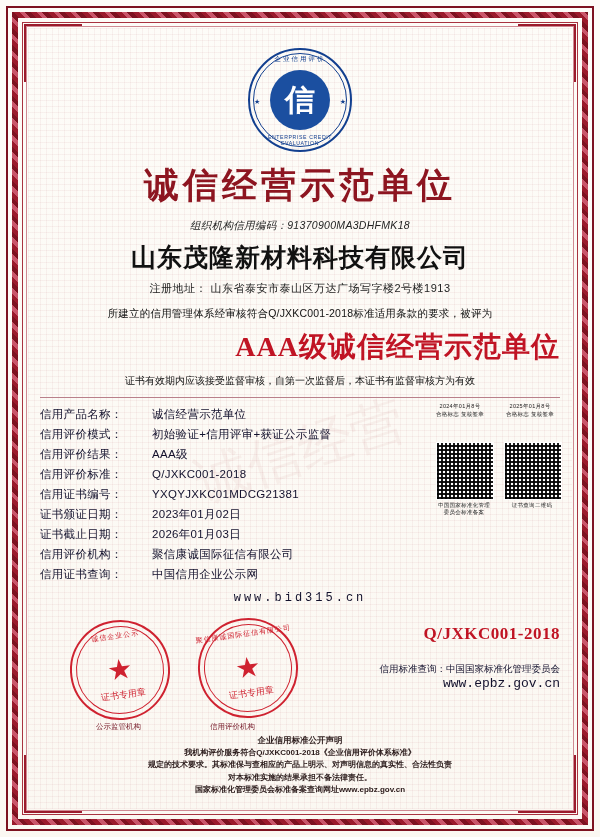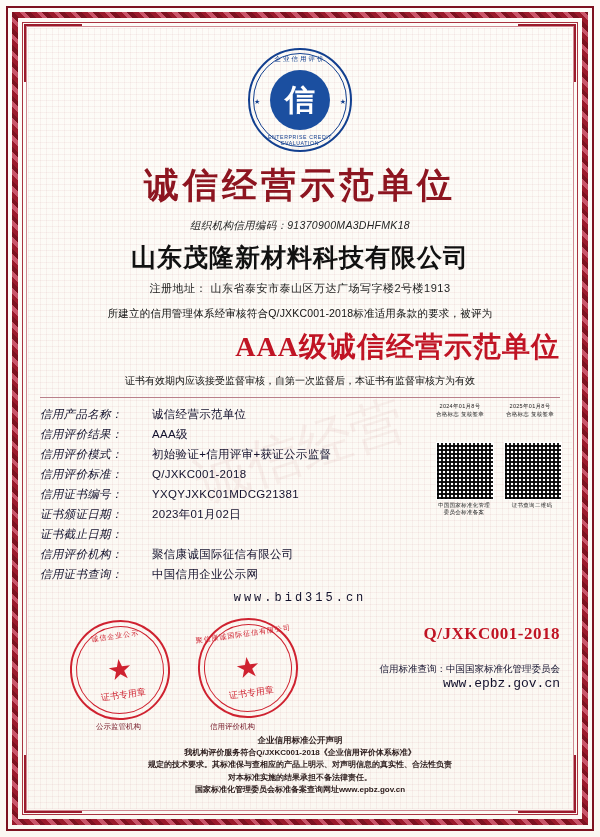--- a/index.html
+++ b/index.html
@@ -48,21 +48,21 @@
   .addr{text-align:center;font-size:11px;color:#222;margin-top:7px;letter-spacing:.5px;}
   .statement{text-align:center;font-size:10.5px;color:#111;margin-top:11px;letter-spacing:.2px;}
   .grade{text-align:right;color:#c01424;font-size:28px;font-weight:bold;margin-top:7px;letter-spacing:1px;
       font-family:"Liberation Serif","DejaVu Serif",serif;}
   .valid{text-align:center;font-size:10px;color:#111;margin-top:8px;}
 
   .rule{height:1px;background:#b9808a;margin:9px 0 6px;}
 
   .fields{font-size:11.5px;color:#12102c;line-height:20px;letter-spacing:.3px;position:relative;}
   .f-row{display:flex;}
-  .f-lab{width:112px;flex:0 0 112px;font-style:italic;}
+  .f-lab{width:112px;flex:0 0 112px;}
   .f-val{flex:1;}
   .site{text-align:center;font-size:12px;letter-spacing:3px;color:#12102c;margin-top:4px;
      font-family:"Liberation Mono","DejaVu Sans Mono",monospace;}
 
   
   .qrs{position:absolute;right:0;top:38px;display:flex;gap:12px;}
   .qr-wrap{width:56px;text-align:center;}
   .qr{width:56px;height:56px;background:
      repeating-linear-gradient(0deg,#1a1a1a 0 2px,#fff 2px 4px),
      repeating-linear-gradient(90deg,#1a1a1a 0 2px,transparent 2px 4px);
@@ -157,41 +157,42 @@
           <div class="qr"></div>
           <div class="qr-cap">证书查询二维码</div>
         </div>
       </div>
 
       <div class="f-row">
         <div class="f-lab">信用产品名称：</div>
         <div class="f-val">诚信经营示范单位</div>
       </div>
       <div class="f-row">
+        <div class="f-lab">信用评价模式：</div>
+        <div class="f-val">初始验证+信用评审+获证公示监督</div>
+      </div>
+      <div class="f-row">
         <div class="f-lab">信用评价结果：</div>
         <div class="f-val">AAA级</div>
       </div>
       <div class="f-row">
-        <div class="f-lab">信用评价模式：</div>
-        <div class="f-val">初始验证+信用评审+获证公示监督</div>
-      </div>
-      <div class="f-row">
         <div class="f-lab">信用评价标准：</div>
         <div class="f-val">Q/JXKC001-2018</div>
       </div>
       <div class="f-row">
         <div class="f-lab">信用证书编号：</div>
         <div class="f-val">YXQYJXKC01MDCG21381</div>
       </div>
       <div class="f-row">
         <div class="f-lab">证书颁证日期：</div>
         <div class="f-val">2023年01月02日</div>
       </div>
       <div class="f-row">
         <div class="f-lab">证书截止日期：</div>
+        <div class="f-val">2026年01月03日</div>
       </div>
       <div class="f-row">
         <div class="f-lab">信用评价机构：</div>
         <div class="f-val">聚信康诚国际征信有限公司</div>
       </div>
       <div class="f-row">
         <div class="f-lab">信用证书查询：</div>
         <div class="f-val">中国信用企业公示网</div>
       </div>
       <div class="site">www.bid315.cn</div>

